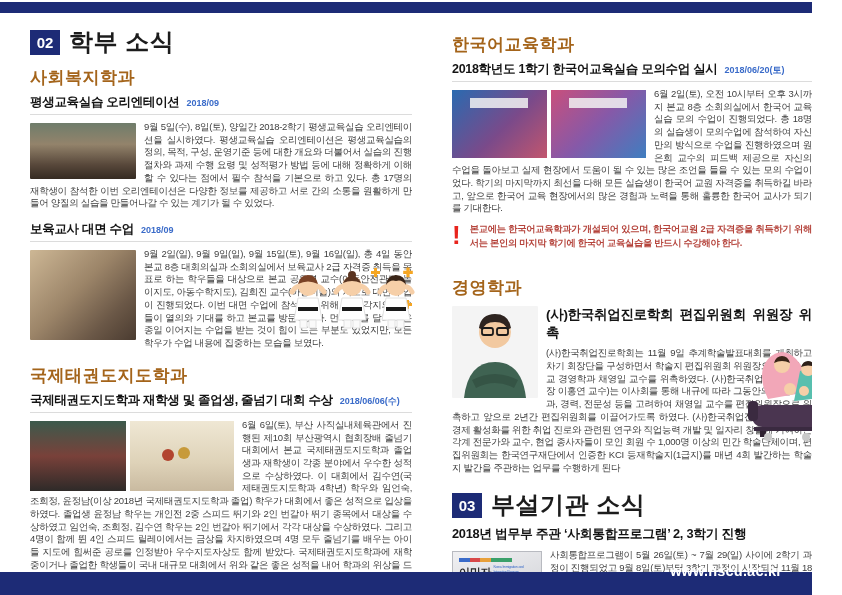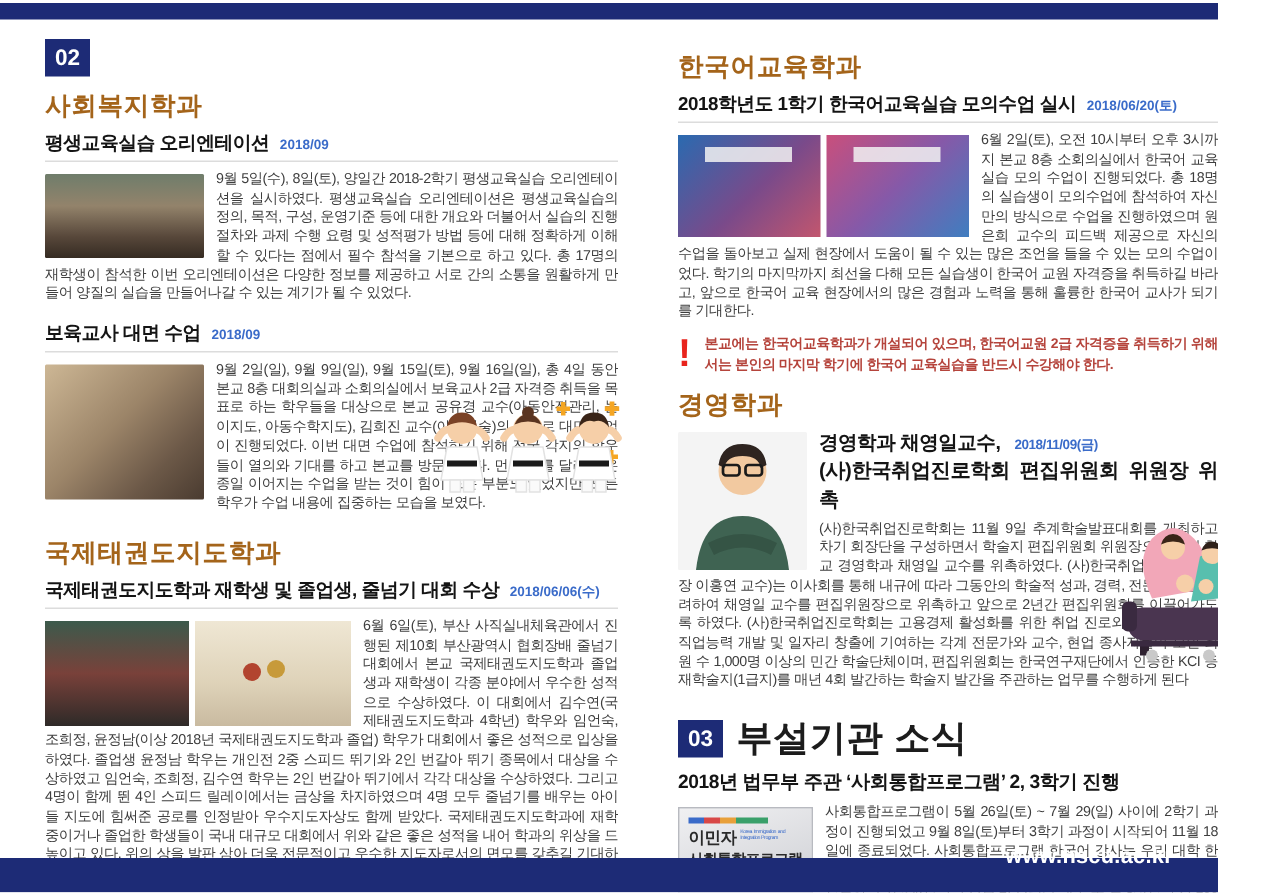--- a/index.html
+++ b/index.html
@@ -67,20 +67,21 @@
 </style>
 </head>
 <body>
 
 <div id="page">
   <div class="topbar"></div>
 
   <div id="left-col">
     <div class="section-header">
       <div class="num-badge">02</div>
+      <div class="section-title">학부 소식</div>
     </div>
 
     <div class="dept-name">사회복지학과</div>
 
     <div class="article-head">
       <span class="article-title">평생교육실습 오리엔테이션</span>
       <span class="article-date">2018/09</span>
     </div>
     <div class="body">
       <div class="ph ph-orient"></div>
@@ -125,35 +126,31 @@
         <div class="ph-kor2"></div>
       </div>
       <span>6월 2일(토), 오전 10시부터 오후 3시까지 본교 8층 소회의실에서 한국어 교육실습 모의 수업이 진행되었다. 총 18명의 실습생이 모의수업에 참석하여 자신만의 방식으로 수업을 진행하였으며 원은희 교수의 피드백 제공으로 자신의 수업을 돌아보고 실제 현장에서 도움이 될 수 있는 많은 조언을 들을 수 있는 모의 수업이었다. 학기의 마지막까지 최선을 다해 모든 실습생이 한국어 교원 자격증을 취득하길 바라고, 앞으로 한국어 교육 현장에서의 많은 경험과 노력을 통해 훌륭한 한국어 교사가 되기를 기대한다.</span>
     </div>
 
     <div class="note">
       <span class="note-mark">!</span>
       <span class="note-text">본교에는 한국어교육학과가 개설되어 있으며, 한국어교원 2급 자격증을 취득하기 위해서는 본인의 마지막 학기에 한국어 교육실습을 반드시 수강해야 한다.</span>
     </div>
 
-    <div class="dept-name" style="margin-top:7px;">경영학과</div>
+    <div class="dept-name" style="margin-top:25px;">경영학과</div>
 
     <div class="body">
       <svg class="ph" width="86" height="92" viewBox="0 0 86 92" style="background:#f4f4f4;">
         <circle cx="43" cy="26" r="16" fill="#f2c9a0"></circle>
         <path d="M27 22 q2 -14 16 -14 q14 0 16 14 l-4 2 q-1 -8 -12 -8 q-11 0 -12 8 z" fill="#2e2420"></path>
         <rect x="30" y="22" width="11" height="7" rx="2" fill="none" stroke="#1a1a1a" stroke-width="1.8"></rect>
         <rect x="45" y="22" width="11" height="7" rx="2" fill="none" stroke="#1a1a1a" stroke-width="1.8"></rect>
         <path d="M12 92 q4 -36 31 -36 q27 0 31 36 z" fill="#3f6352"></path>
         <path d="M20 74 q23 -12 46 0 l-4 8 q-19 -10 -38 0 z" fill="#355445"></path>
       </svg>
-      <div class="biz-t1">
-        <span>경영학과 채영일교수,</span>
-        <span class="article-date">2018/11/09(금)</span>
-      </div>
       <div class="biz-t2">(사)한국취업진로학회 편집위원회 위원장 위촉</div>
       <span>(사)한국취업진로학회는 11월 9일 추계학술발표대회를 개최하고 차기 회장단을 구성하면서 학술지 편집위원회 위원장으로 우리 학교 경영학과 채영일 교수를 위촉하였다. (사)한국취업진로학회(회장 이홍연 교수)는 이사회를 통해 내규에 따라 그동안의 학술적 성과, 경력, 전문성 등을 고려하여 채영일 교수를 편집위원장으로 위촉하고 앞으로 2년간 편집위원회를 이끌어가도록 하였다. (사)한국취업진로학회는 고용경제 활성화를 위한 취업 진로와 관련된 연구와 직업능력 개발 및 일자리 창출에 기여하는 각계 전문가와 교수, 현업 종사자들이 모인 회원 수 1,000명 이상의 민간 학술단체이며, 편집위원회는 한국연구재단에서 인증한 KCI 등재학술지(1급지)를 매년 4회 발간하는 학술지 발간을 주관하는 업무를 수행하게 된다</span>
     </div>
 
     <div class="section-header" style="margin-top:15px; margin-bottom:4px;">
       <div class="num-badge">03</div>
       <div class="section-title">부설기관 소식</div>
     </div>
 
     <div class="aff-title">2018년 법무부 주관 ‘사회통합프로그램’ 2, 3학기 진행</div>

